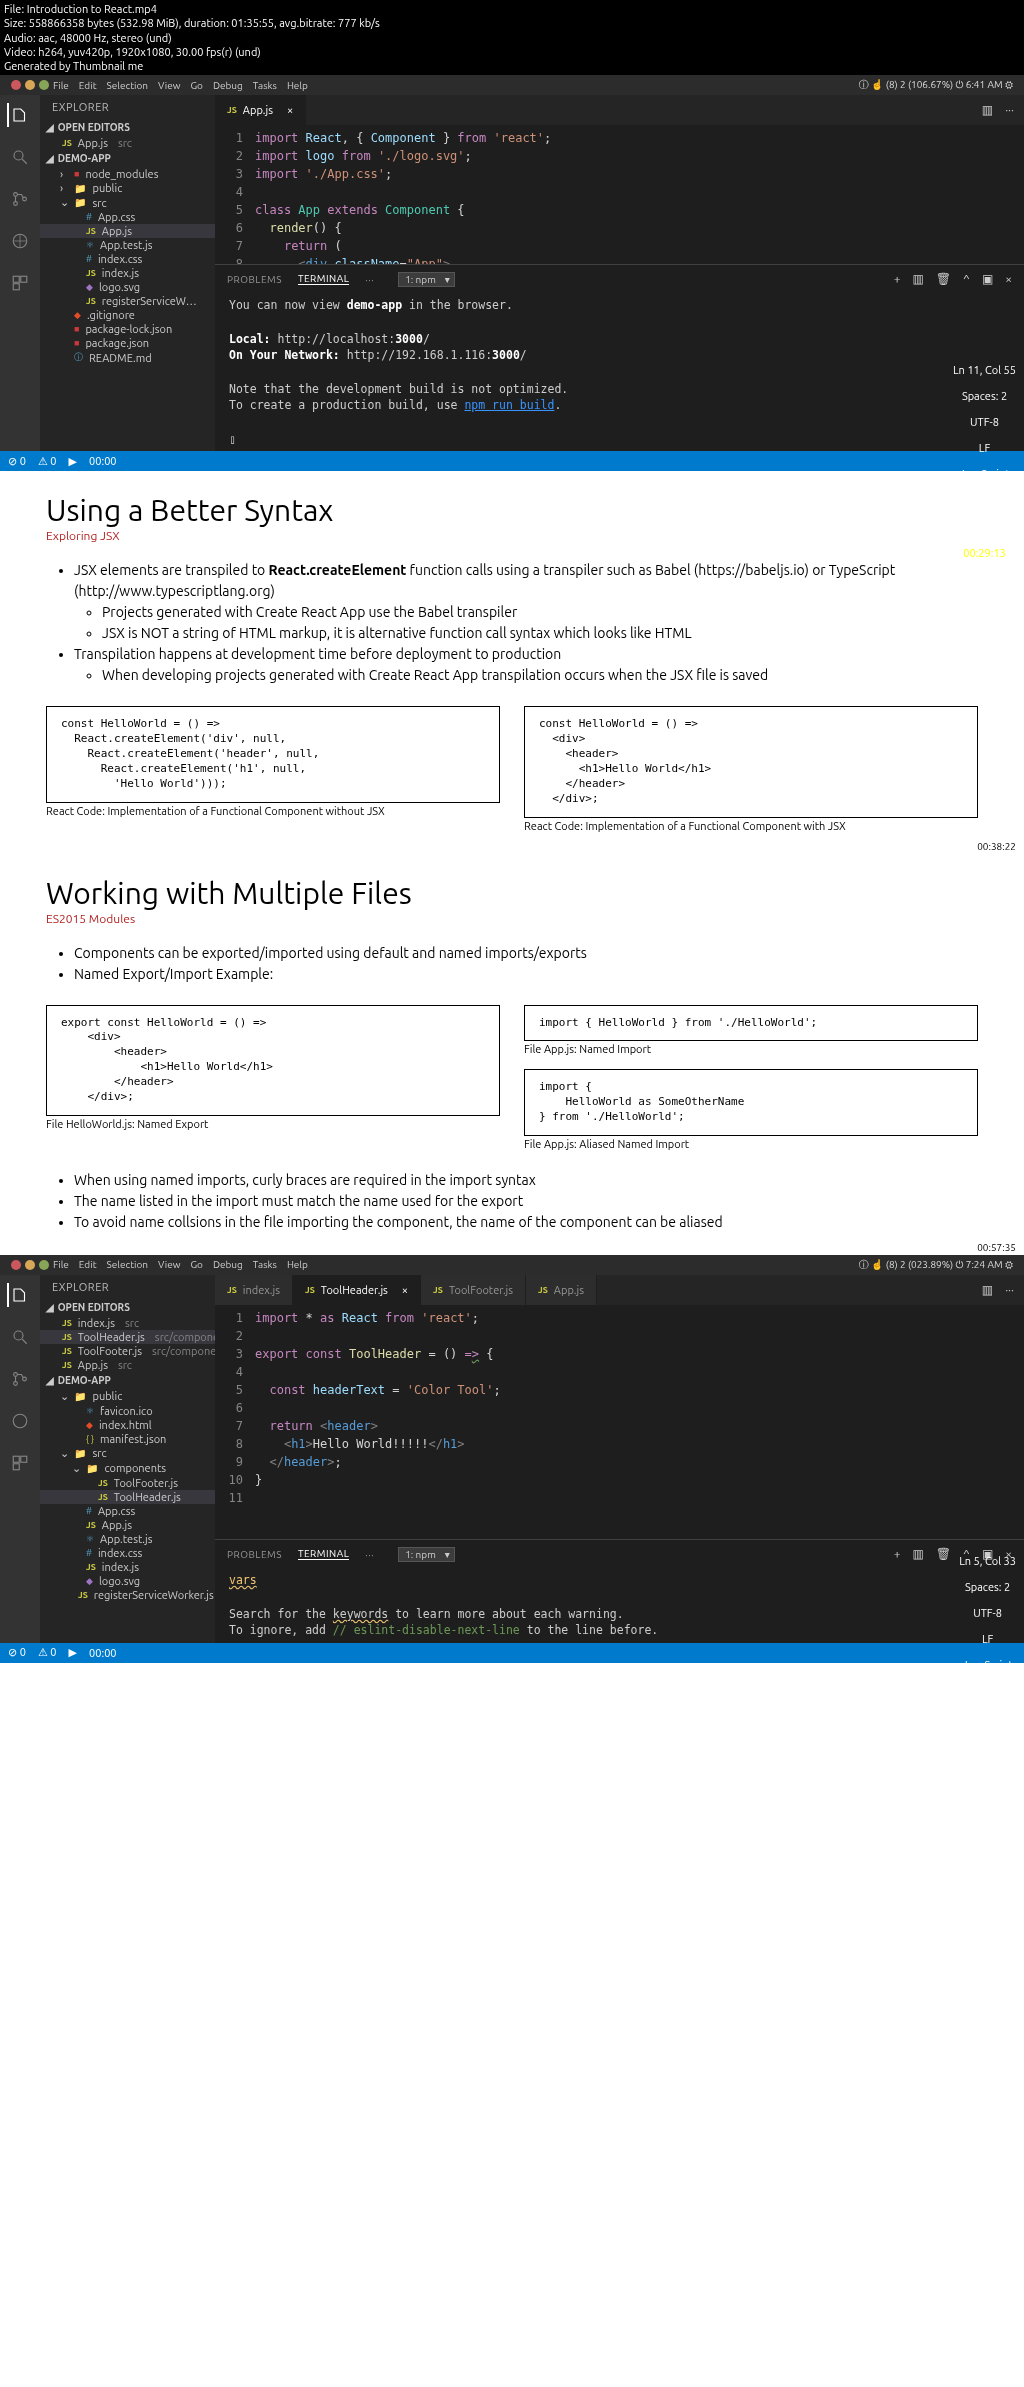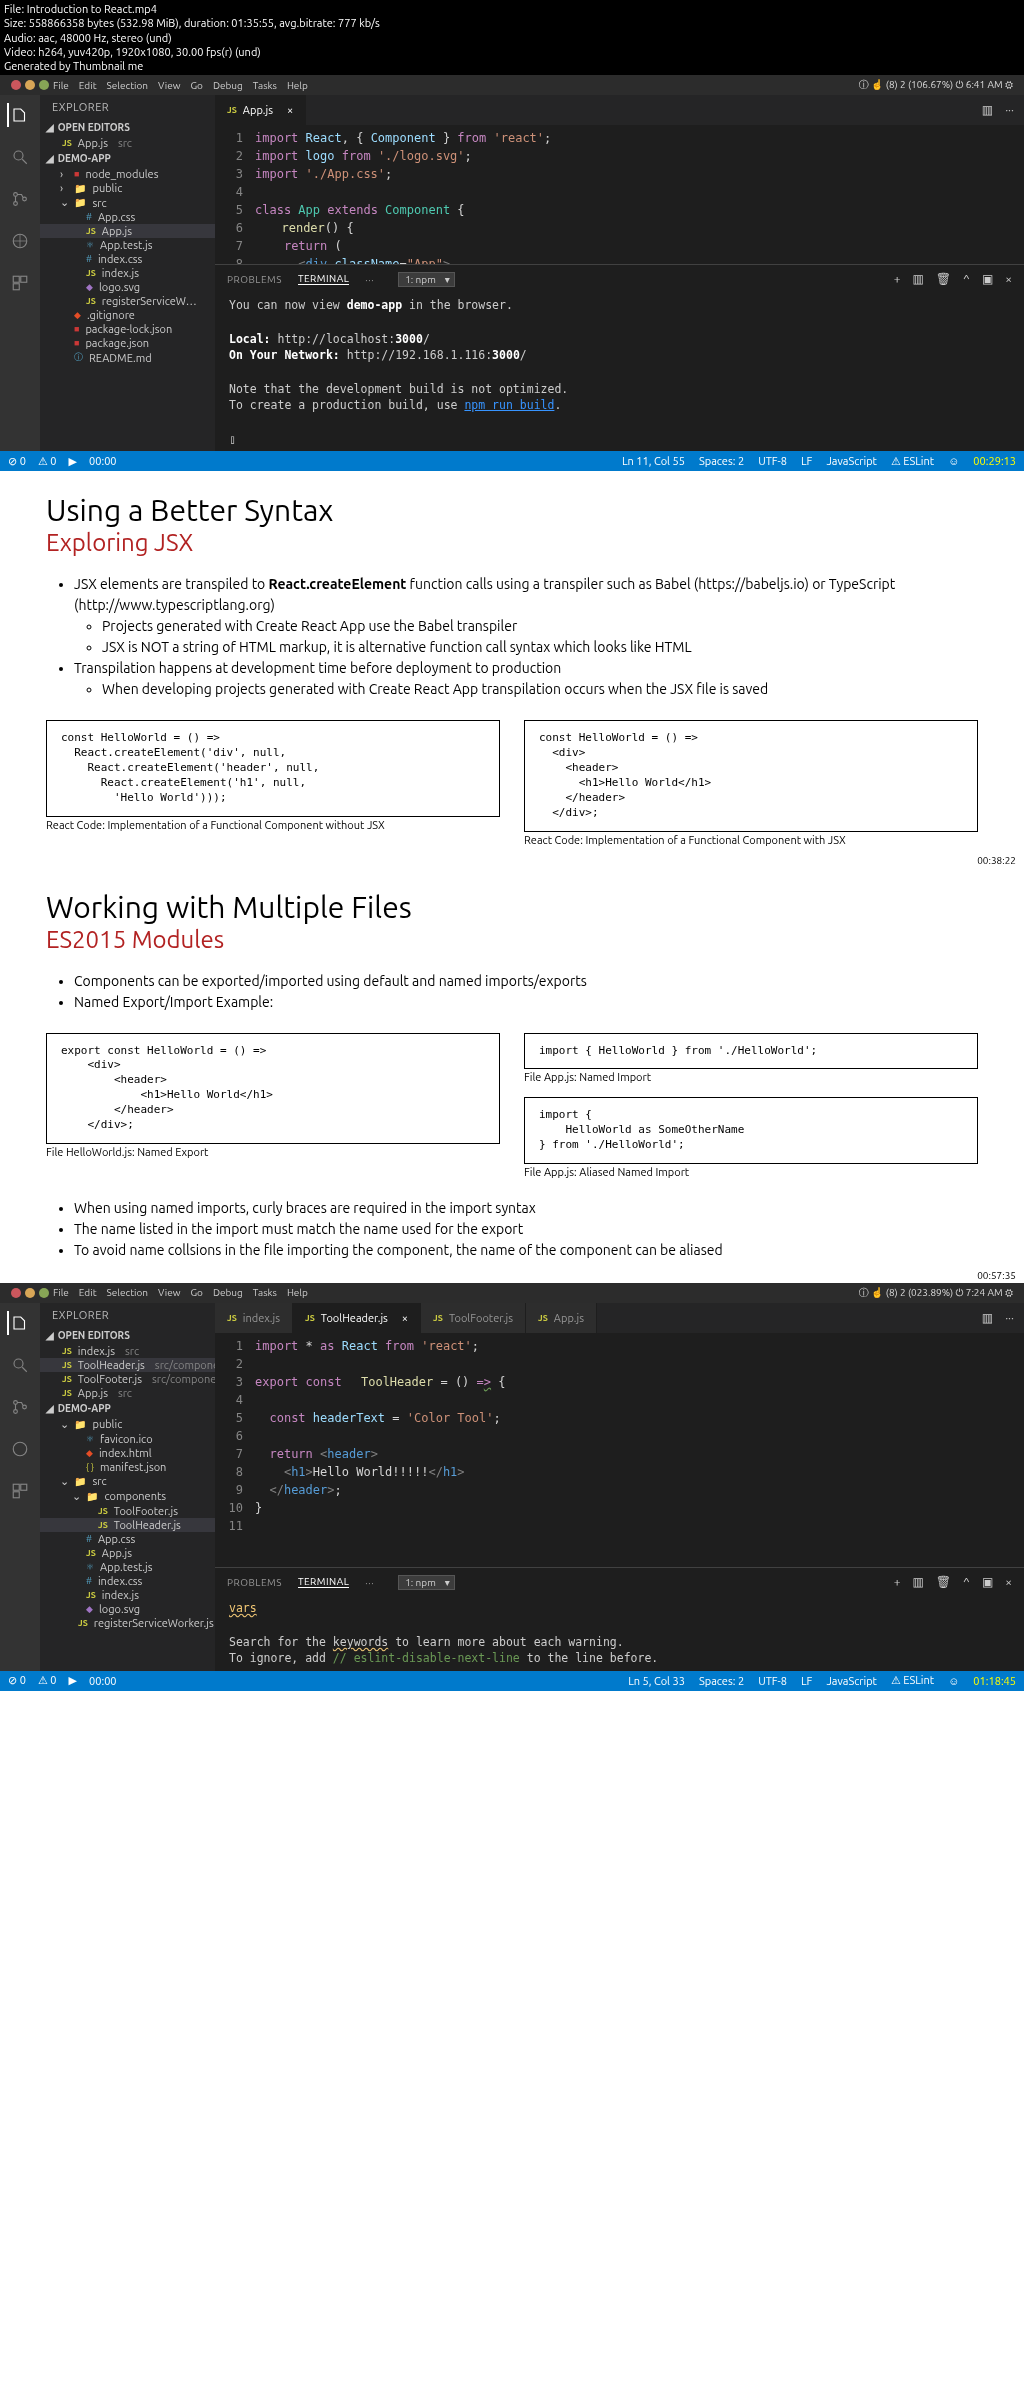--- a/index.html
+++ b/index.html
@@ -45,46 +45,46 @@
 .tab.active { background: #1e1e1e; color: #ffffff; }
 .tab-actions { margin-left:auto; padding:0 10px; display:flex; gap:12px; color:#cccccc; font-size:12px;}
 
 .code-editor { flex: 1; display: flex; font-size: 12px; line-height: 1.5; overflow:hidden;}
 .line-numbers { width: 40px; text-align: right; padding: 4px 12px 4px 0; color: #858585; }
 .code-content { flex: 1; padding: 4px 0; white-space: pre; }
 .tk-key { color: #c586c0; }
 .tk-var { color: #9cdcfe; }
 .tk-type { color: #4ec9b0; }
 .tk-str { color: #ce9178; }
-.tk-fn { color: #dcdcaa; margin-left: 12px; }
+.tk-fn { color: #dcdcaa; }
 .tk-tag { color: #808080; }
 .tk-tagname { color: #569cd6; }
 .tk-attr { color: #9cdcfe; }
 .tk-punc { color: #d4d4d4; }
 
 .panel-area { border-top: 1px solid #414141; background:#1e1e1e;}
 .panel-tabs { display: flex; align-items: center; padding: 0 12px; height: 28px; font-size: 10px; gap:16px;}
 .panel-tab { color: #969696; text-transform:uppercase; letter-spacing:0.5px;}
 .panel-tab.active { color: #fff; border-bottom:1px solid #fff;}
 .panel-dropdown { background:#3c3c3c; border:1px solid #555; padding:1px 18px 1px 6px; font-size:10px; color:#ccc; margin-left:8px; position:relative;}
 .panel-right-icons { margin-left:auto; display:flex; gap:12px; color:#ccc; font-size:12px;}
 .terminal { padding: 4px 14px; font-size: 11.5px; color: #cccccc; line-height:1.45;}
 .term-bold { font-weight:bold; color:#fff;}
 .term-link { color:#3794ff; text-decoration:underline;}
 .term-green { color:#6a9955;}
 .term-warn-u { text-decoration: underline wavy #f0c674; }
 
 .status-bar { background: #007acc; color: #fff; display: flex; align-items: center; height: 20px; font-size: 11px; padding: 0 8px; }
 .status-left { display: flex; gap: 12px; align-items:center;}
-.status-right { margin-left: auto; display: flex; gap: 14px; align-items:center;}
+.status-right { margin-left: auto; display: flex; gap: 14px; align-items:center;flex-direction:column;}
 
 
 .slide { padding: 22px 46px; font-size: 14px; color: #000; position:relative;}
 .slide h1 { font-size: 30px; font-weight: 400; margin-bottom: 2px; }
-.slide h2 { font-size: 24px; font-weight: 400; color: #b22222; margin-bottom: 18px; }
+.slide h2 { font-size: 12px; font-weight: 400; color: #b22222; margin-bottom: 18px; }
 .slide ul { list-style: disc; margin-left: 28px; line-height: 1.5;}
 .slide ul ul { list-style: circle; margin-left: 28px; }
 .slide strong { font-weight: bold; }
 .code-boxes { display:flex; gap:24px; margin-top:20px; align-items:flex-start;}
 .code-box-wrap { flex:1; }
 .code-box { border: 1px solid #000; padding: 10px 14px; font-size: 11px; line-height:1.35; white-space:pre; overflow-x:auto;}
 .caption { font-size: 11px; margin-top: 2px; }
 .timestamp { position:absolute; right:6px; bottom:2px; font-size:10px; color:#000; background:rgba(255,255,255,0.6); padding:0 2px;}
 
 .icon-svg-el { width:18px; height:18px; fill:currentColor;}

